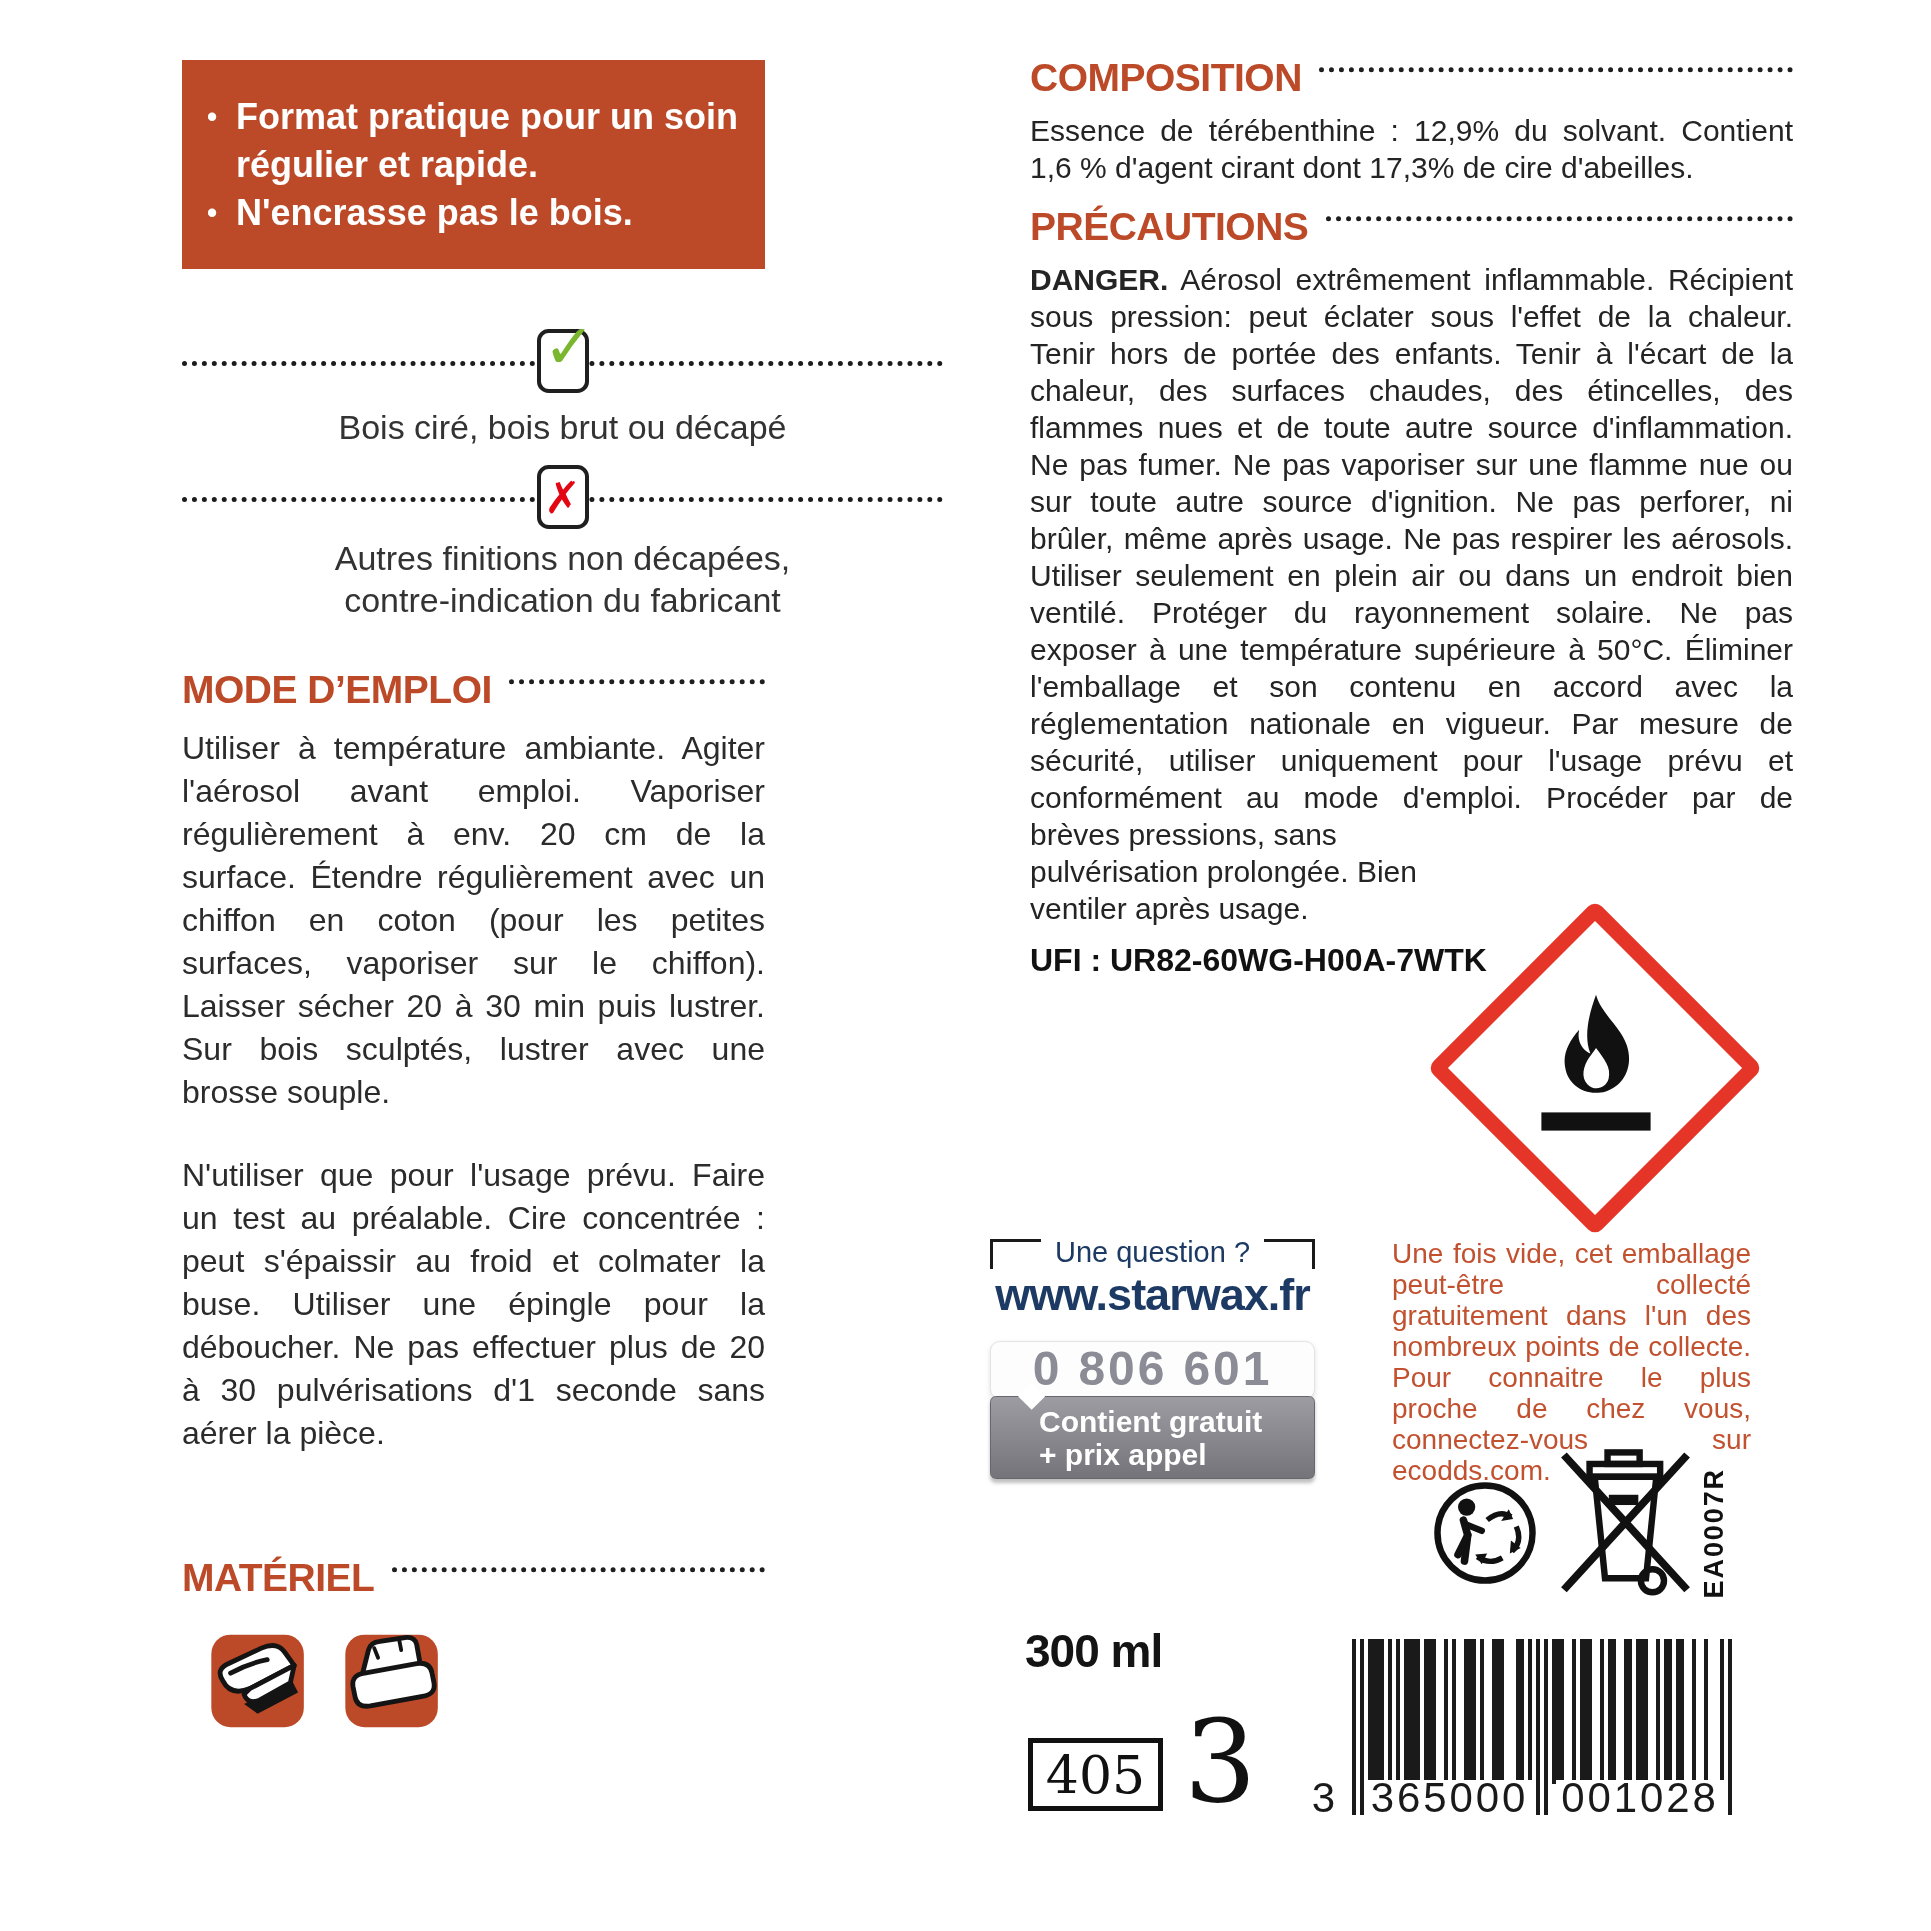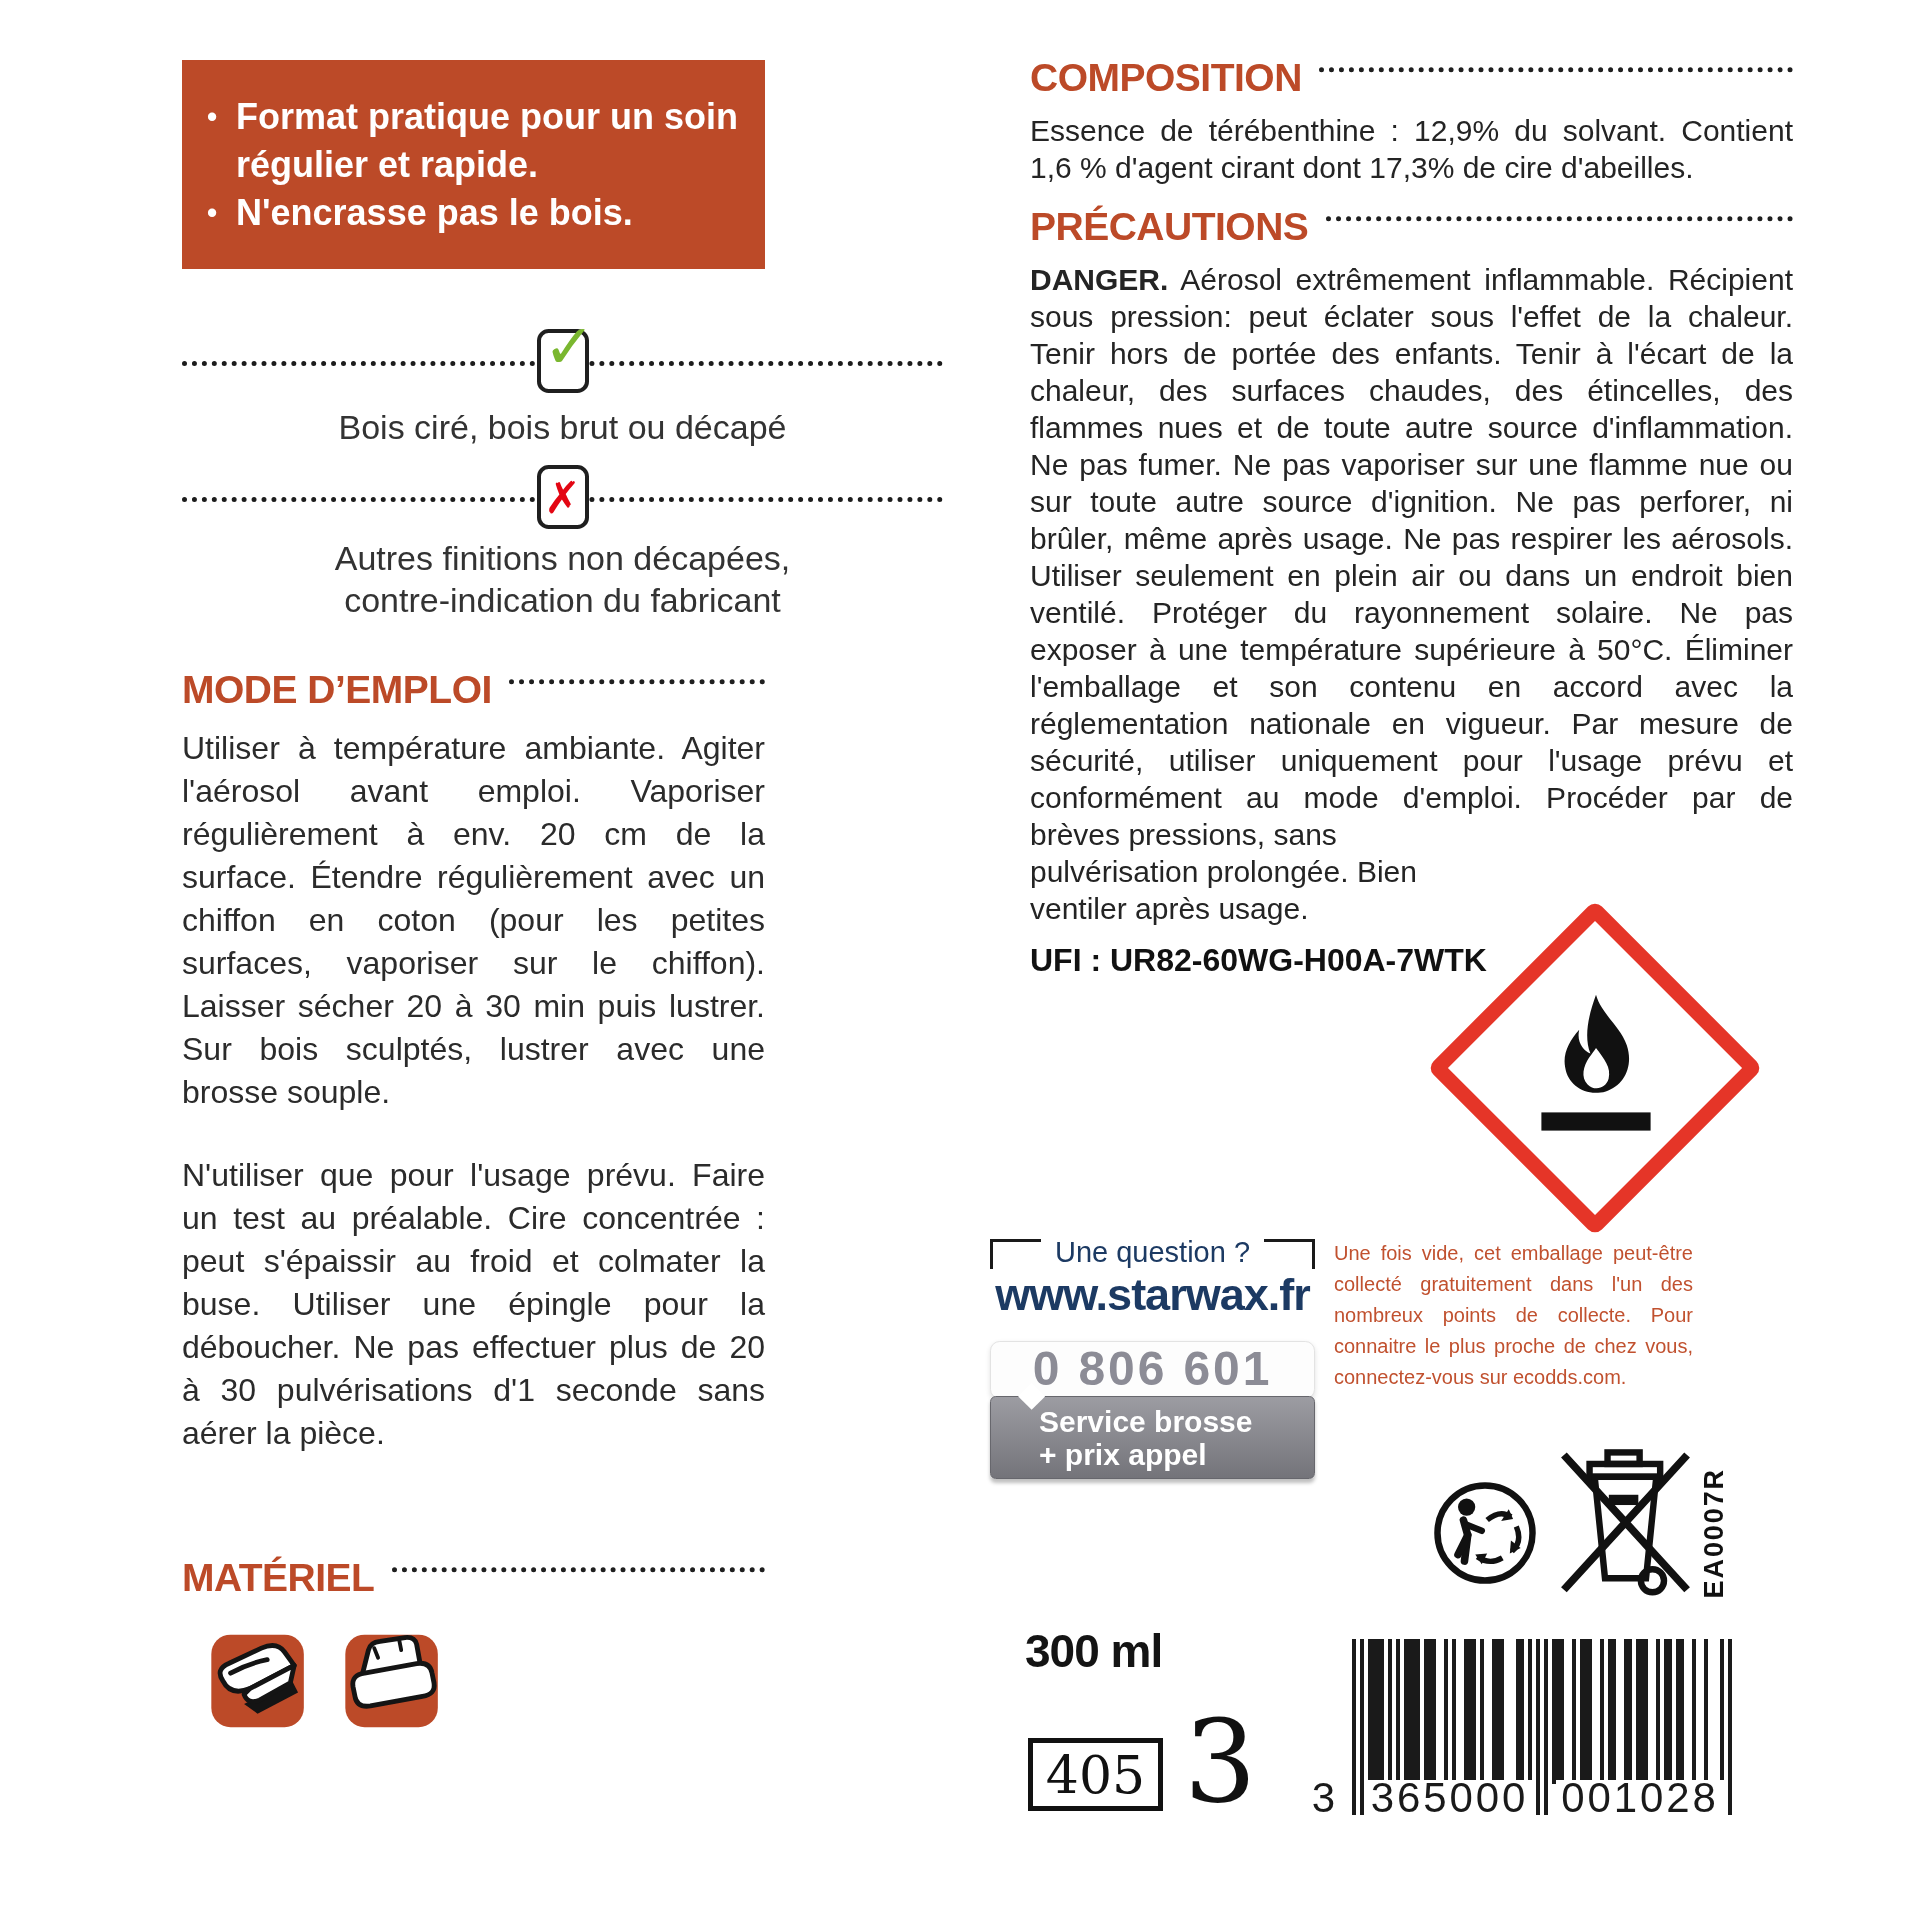--- a/index.html
+++ b/index.html
@@ -69,22 +69,22 @@
     color:var(--phone-gray);letter-spacing:2.9px;box-shadow:0 2.9px 4.8px rgba(0,0,0,.12);}
   .banner{position:relative;margin-top:-2.9px;height:83px;border-radius:5.8px;
     background:linear-gradient(#9c9ca2,#74747a);border:1.9px solid #67676d;
     box-shadow:0 3.9px 3.9px rgba(0,0,0,.25);box-sizing:border-box;
     padding:8.7px 0 0 48px;color:#fff;font-weight:bold;font-size:30px;line-height:33px;}
   .banner .notch{position:absolute;left:31px;top:-9.7px;width:19.3px;height:19.3px;
     background:#fff;transform:rotate(45deg);}
   .company{margin-top:23px;text-align:center;color:var(--navy);font-size:30px;line-height:38px;}
 
   
-  .eco{left:1334px;top:1238px;width:359px;color:var(--eco-red);
-    font-size:20px;line-height:31px;text-align:justify;}
+  .eco{left:1392px;top:1238px;width:359px;color:var(--eco-red);
+    font-size:28px;line-height:31px;text-align:justify;}
 
   
   .triman{left:1431px;top:1479px;}
   .bin{left:1553px;top:1446px;}
   .refcode{left:1699px;top:1468px;writing-mode:vertical-rl;transform:rotate(180deg);
     font-size:27px;font-weight:bold;color:#111;letter-spacing:1.9px;}
 
   
   .volume{left:1025px;top:1624px;font-size:46px;font-weight:bold;color:#141414;letter-spacing:-1px;}
   .batchbox{left:1028px;top:1738px;width:135px;height:73px;border:5.8px solid #111;
@@ -200,21 +200,21 @@
 <div class="abs contact">
   <div class="qrow">
     <div class="corner l"></div>
     <div class="qtext">Une question ?</div>
     <div class="corner r"></div>
   </div>
   <div class="site">www.starwax.fr</div>
   <div class="phonepill">0 806 601 101</div>
   <div class="banner">
     <div class="notch"></div>
-    <div>Service brosse</div>
+    <div>Contient gratuit</div>
     <div>+ prix appel</div>
   </div>
 </div>
 
 <div class="abs eco">Une fois vide, cet emballage peut-être collecté gratuitement dans l'un des nombreux points de collecte. Pour connaitre le plus proche de chez vous, connectez-vous sur ecodds.com.</div>
 
 <svg class="abs triman" width="108" height="108" viewBox="0 0 100 100">
   <circle cx="50" cy="50" r="44" fill="none" stroke="#111" stroke-width="6"></circle>
   <circle cx="33" cy="26" r="8" fill="#111"></circle>
   <path d="M30 38 L34 52 L31 76" stroke="#111" stroke-width="7" fill="none" stroke-linecap="round" stroke-linejoin="round"></path>

